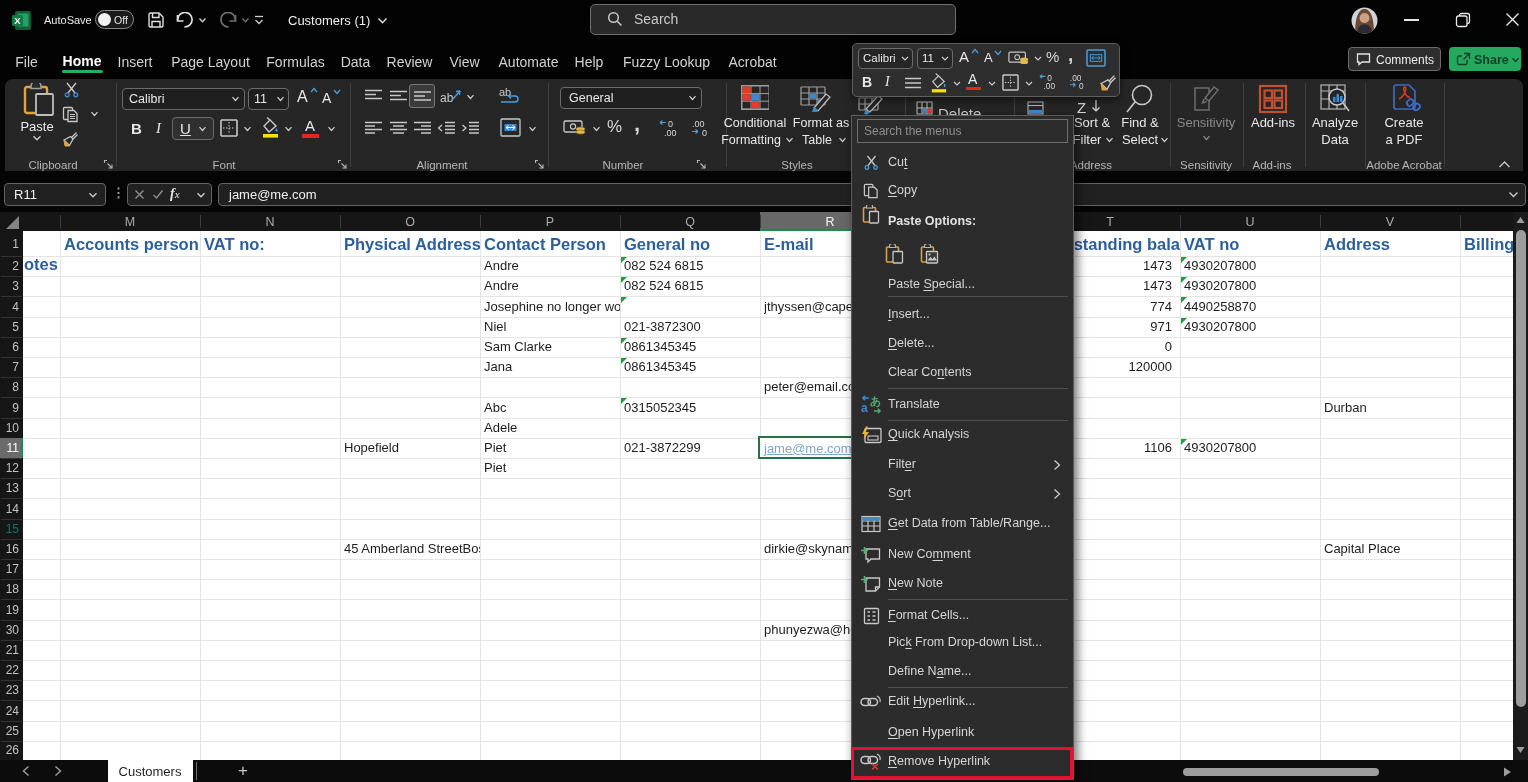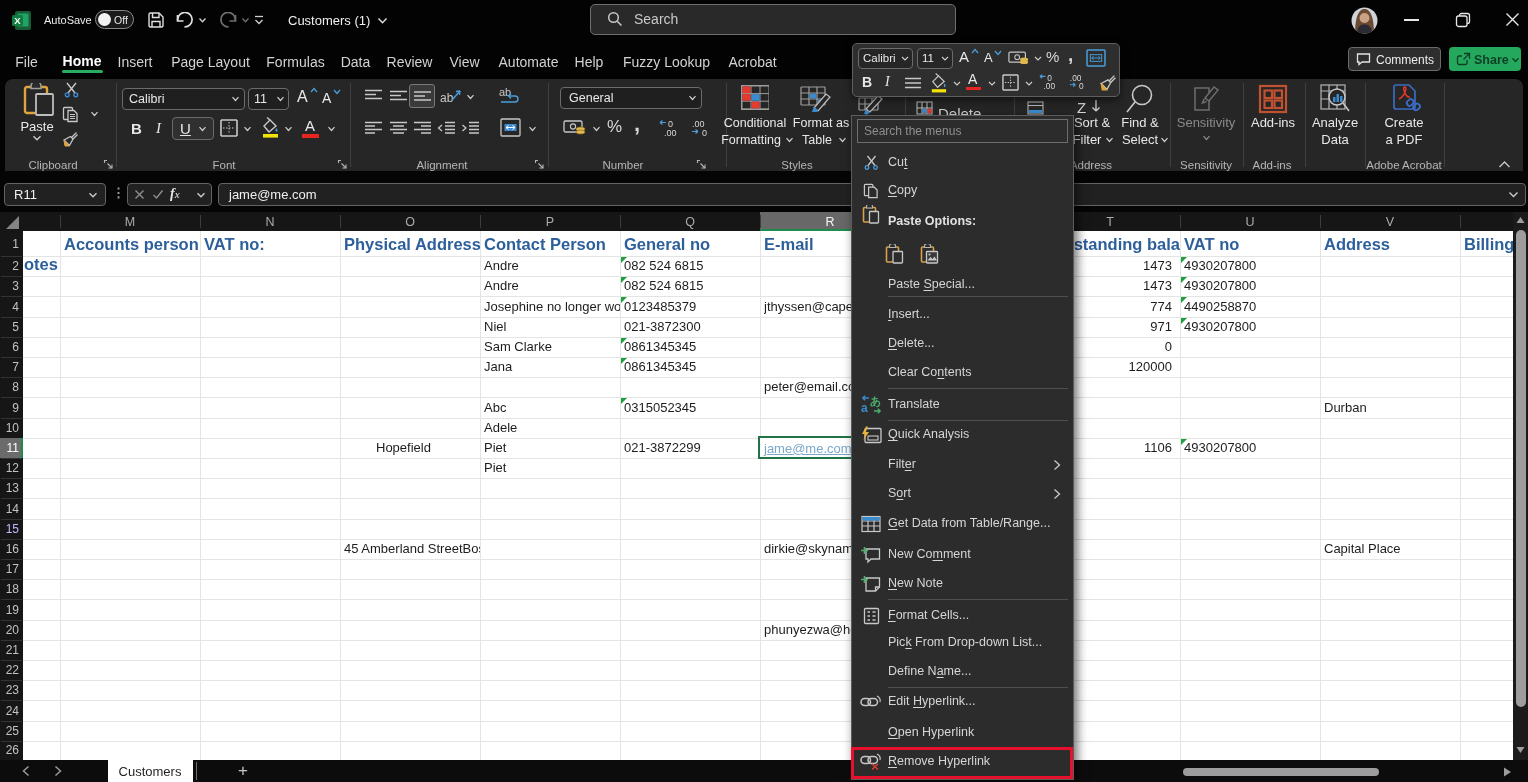--- a/index.html
+++ b/index.html
@@ -490,31 +490,31 @@
 <div class="ab" style="left:0;top:437.8px;width:23px;height:20.2px;background:#6b6b6b;"></div>
 <div class="ab" style="left:20.6px;top:437.8px;width:2.4px;height:20.2px;background:#1e8a4d;"></div>
 <div class="txt" style="left:19px;top:440.9px;transform:translateX(-100%);font-size:12px;color:#ffffff;">11</div>
 <div class="ab" style="left:1px;top:458.0px;width:21px;height:1px;background:#333333;"></div>
 <div class="txt" style="left:19px;top:461.1px;transform:translateX(-100%);font-size:12px;color:#c2c2c2;">12</div>
 <div class="ab" style="left:1px;top:478.2px;width:21px;height:1px;background:#333333;"></div>
 <div class="txt" style="left:19px;top:481.3px;transform:translateX(-100%);font-size:12px;color:#c2c2c2;">13</div>
 <div class="ab" style="left:1px;top:498.4px;width:21px;height:1px;background:#333333;"></div>
 <div class="txt" style="left:19px;top:501.5px;transform:translateX(-100%);font-size:12px;color:#c2c2c2;">14</div>
 <div class="ab" style="left:1px;top:518.6px;width:21px;height:1px;background:#333333;"></div>
-<div class="txt" style="left:19px;top:521.7px;transform:translateX(-100%);font-size:12px;color:#c4b5fd;">15</div>
+<div class="txt" style="left:19px;top:521.7px;transform:translateX(-100%);font-size:12px;color:#0f766e;">15</div>
 <div class="ab" style="left:1px;top:538.8px;width:21px;height:1px;background:#333333;"></div>
 <div class="txt" style="left:19px;top:541.9px;transform:translateX(-100%);font-size:12px;color:#c2c2c2;">16</div>
 <div class="ab" style="left:1px;top:559.0px;width:21px;height:1px;background:#333333;"></div>
 <div class="txt" style="left:19px;top:562.1px;transform:translateX(-100%);font-size:12px;color:#c2c2c2;">17</div>
 <div class="ab" style="left:1px;top:579.2px;width:21px;height:1px;background:#333333;"></div>
 <div class="txt" style="left:19px;top:582.3px;transform:translateX(-100%);font-size:12px;color:#c2c2c2;">18</div>
 <div class="ab" style="left:1px;top:599.4px;width:21px;height:1px;background:#333333;"></div>
 <div class="txt" style="left:19px;top:602.5px;transform:translateX(-100%);font-size:12px;color:#c2c2c2;">19</div>
 <div class="ab" style="left:1px;top:619.6px;width:21px;height:1px;background:#333333;"></div>
-<div class="txt" style="left:19px;top:622.7px;transform:translateX(-100%);font-size:12px;color:#c2c2c2;">20</div>
+<div class="txt" style="left:19px;top:622.7px;transform:translateX(-100%);font-size:12px;color:#c2c2c2;">30</div>
 <div class="ab" style="left:1px;top:639.8px;width:21px;height:1px;background:#333333;"></div>
 <div class="txt" style="left:19px;top:642.9px;transform:translateX(-100%);font-size:12px;color:#c2c2c2;">21</div>
 <div class="ab" style="left:1px;top:660.0px;width:21px;height:1px;background:#333333;"></div>
 <div class="txt" style="left:19px;top:663.1px;transform:translateX(-100%);font-size:12px;color:#c2c2c2;">22</div>
 <div class="ab" style="left:1px;top:680.2px;width:21px;height:1px;background:#333333;"></div>
 <div class="txt" style="left:19px;top:683.3px;transform:translateX(-100%);font-size:12px;color:#c2c2c2;">23</div>
 <div class="ab" style="left:1px;top:700.4px;width:21px;height:1px;background:#333333;"></div>
 <div class="txt" style="left:19px;top:703.5px;transform:translateX(-100%);font-size:12px;color:#c2c2c2;">24</div>
 <div class="ab" style="left:1px;top:720.6px;width:21px;height:1px;background:#333333;"></div>
 <div class="txt" style="left:19px;top:723.7px;transform:translateX(-100%);font-size:12px;color:#c2c2c2;">25</div>
@@ -597,40 +597,37 @@
 <div class="ab" style="overflow:hidden;left:484px;top:419.7px;width:300px;height:16px;">
       <div class="txt" style="left:0;top:0;font-size:13px;color:#1d1d1d;">Adele</div>
     </div>
 <div class="ab" style="overflow:hidden;left:484px;top:439.9px;width:300px;height:16px;">
       <div class="txt" style="left:0;top:0;font-size:13px;color:#1d1d1d;">Piet</div>
     </div>
 <div class="ab" style="overflow:hidden;left:484px;top:460.1px;width:300px;height:16px;">
       <div class="txt" style="left:0;top:0;font-size:13px;color:#1d1d1d;">Piet</div>
     </div>
 <div class="ab" style="overflow:hidden;left:344px;top:439.9px;width:300px;height:16px;">
-      <div class="txt" style="left:0;top:0;font-size:13px;color:#1d1d1d;margin-left:32px;">Hopefield</div>
+      <div class="txt" style="left:0;top:0;font-size:13px;color:#1d1d1d;">Hopefield</div>
     </div>
 <div class="ab" style="overflow:hidden;left:344px;top:540.9px;width:136px;height:16px;">
       <div class="txt" style="left:0;top:0;font-size:13px;color:#1d1d1d;">45 Amberland StreetBos</div>
     </div>
 <div class="ab" style="overflow:hidden;left:624px;top:258.1px;width:300px;height:16px;">
       <div class="txt" style="left:0;top:0;font-size:13px;color:#1d1d1d;">082 524 6815</div>
     </div>
 <svg class="ab" style="left:621px;top:257.0px" width="6" height="6" viewBox="0 0 6 6">
       <path d="M0 0 H6 L0 6 Z" fill="#1e9e3e"></path>
     </svg>
 <div class="ab" style="overflow:hidden;left:624px;top:278.3px;width:300px;height:16px;">
       <div class="txt" style="left:0;top:0;font-size:13px;color:#1d1d1d;">082 524 6815</div>
     </div>
 <svg class="ab" style="left:621px;top:277.2px" width="6" height="6" viewBox="0 0 6 6">
       <path d="M0 0 H6 L0 6 Z" fill="#1e9e3e"></path>
     </svg>
-<div class="ab" style="overflow:hidden;left:624px;top:298.5px;width:300px;height:16px;">
-      <div class="txt" style="left:0;top:0;font-size:13px;color:#1d1d1d;">0123485379</div>
-    </div>
 <svg class="ab" style="left:621px;top:297.4px" width="6" height="6" viewBox="0 0 6 6">
       <path d="M0 0 H6 L0 6 Z" fill="#1e9e3e"></path>
     </svg>
 <div class="ab" style="overflow:hidden;left:624px;top:318.7px;width:300px;height:16px;">
       <div class="txt" style="left:0;top:0;font-size:13px;color:#1d1d1d;">021-3872300</div>
     </div>
 <div class="ab" style="overflow:hidden;left:624px;top:338.9px;width:300px;height:16px;">
       <div class="txt" style="left:0;top:0;font-size:13px;color:#1d1d1d;">0861345345</div>
     </div>
 <svg class="ab" style="left:621px;top:337.8px" width="6" height="6" viewBox="0 0 6 6">

